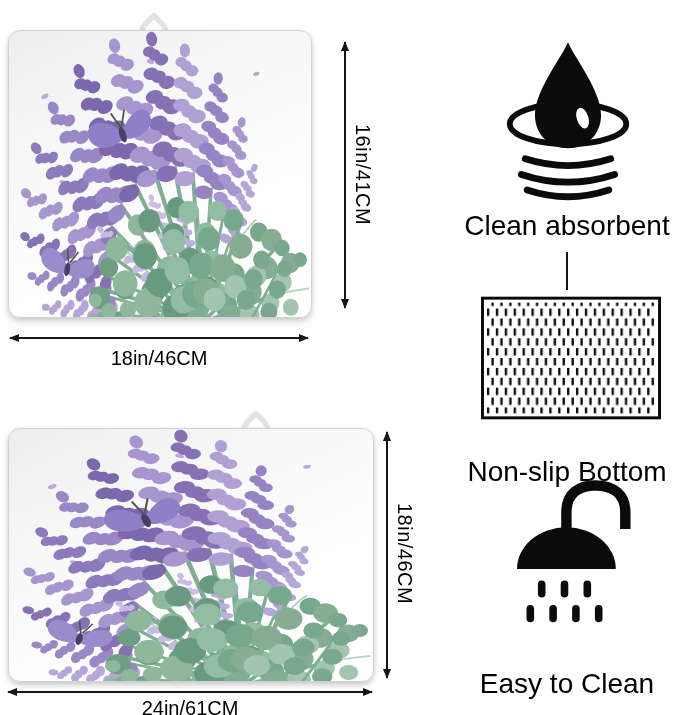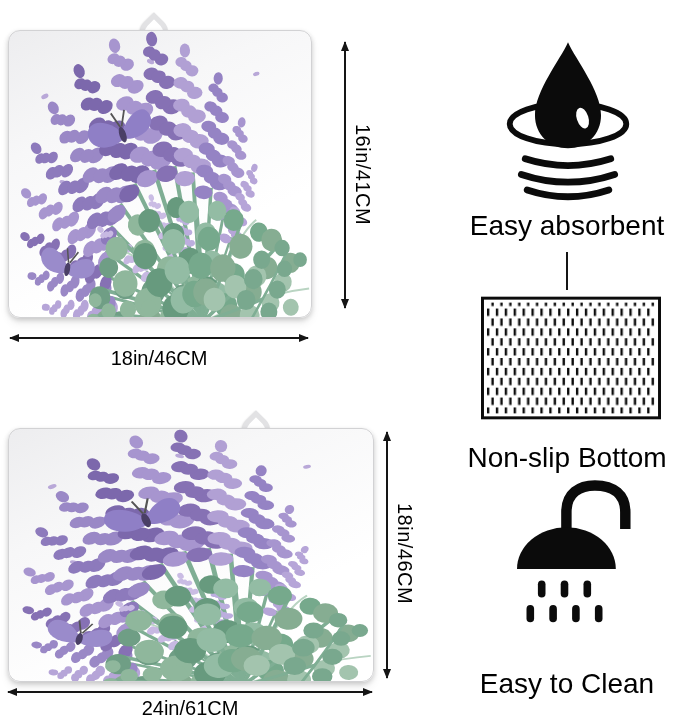--- a/index.html
+++ b/index.html
@@ -156,35 +156,35 @@
   <div class="dim dim-h" style="left:8px;top:697px;width:364px;">24in/61CM</div>
 
   <svg class="feature-icon" style="left:500px;top:38px;width:136px;height:164px;" viewBox="0 0 140 168">
     <ellipse cx="70" cy="88" rx="60" ry="21" fill="none" stroke="#0b0b0b" stroke-width="6"></ellipse>
     <path d="M70,4 C62,22 36,54 36,79 C36,99 51,113 70,113 C89,113 104,99 104,79 C104,54 78,22 70,4 Z" fill="#0b0b0b"></path>
     <ellipse cx="85" cy="82" rx="6" ry="11" fill="#ffffff" transform="rotate(-18 85 82)"></ellipse>
     <path d="M26,124 Q70,138 114,124" stroke="#0b0b0b" stroke-width="7" fill="none" stroke-linecap="round"></path>
     <path d="M22,140 Q70,156 118,140" stroke="#0b0b0b" stroke-width="7" fill="none" stroke-linecap="round"></path>
     <path d="M28,156 Q70,170 112,156" stroke="#0b0b0b" stroke-width="7" fill="none" stroke-linecap="round"></path>
   </svg>
-  <div class="feature-label" style="top:210px;">Easy absorbent</div>
+  <div class="feature-label" style="top:210px;">Clean absorbent</div>
 
   <div class="divider-v" style="left:566px;top:252px;height:38px;"></div>
 
   <svg class="feature-icon" style="left:481px;top:296px;width:180px;height:124px;" viewBox="0 0 182 124">
     <defs>
       <pattern id="nsp" width="9" height="20" patternUnits="userSpaceOnUse">
         <rect x="1.5" y="2" width="2.4" height="7.5" fill="#0b0b0b"></rect>
         <rect x="6" y="12" width="2.4" height="7.5" fill="#0b0b0b"></rect>
       </pattern>
     </defs>
     <rect x="1.5" y="1.5" width="179" height="121" fill="#ffffff" stroke="#0b0b0b" stroke-width="3"></rect>
     <rect x="6" y="6" width="170" height="112" fill="url(#nsp)"></rect>
   </svg>
-  <div class="feature-label" style="top:442px;">Non-slip Bottom</div>
+  <div class="feature-label" style="top:456px;">Non-slip Bottom</div>
 
   <svg class="feature-icon" style="left:498px;top:474px;width:152px;height:152px;" viewBox="0 0 160 160">
     <path d="M72,100 L72,40 C72,20 86,12 102,12 C122,12 134,22 134,40 L134,58" fill="none" stroke="#0b0b0b" stroke-width="11"></path>
     <path d="M20,100 A52,44 0 0 1 124,100 L20,100 Z" fill="#0b0b0b"></path>
     <g fill="#0b0b0b">
       <rect x="42" y="112" width="8" height="18" rx="4"></rect>
       <rect x="66" y="112" width="8" height="18" rx="4"></rect>
       <rect x="90" y="112" width="8" height="18" rx="4"></rect>
       <rect x="30" y="138" width="8" height="18" rx="4"></rect>
       <rect x="54" y="138" width="8" height="18" rx="4"></rect>

